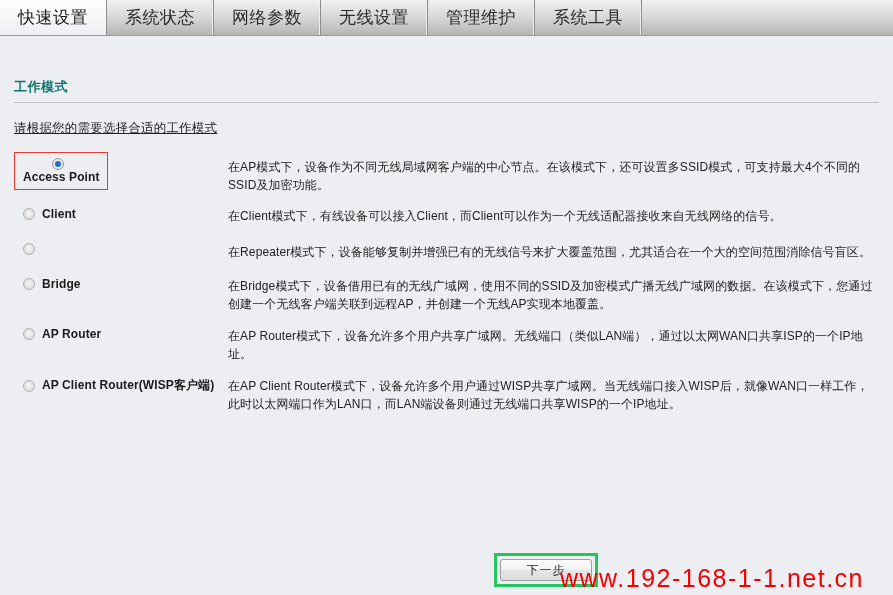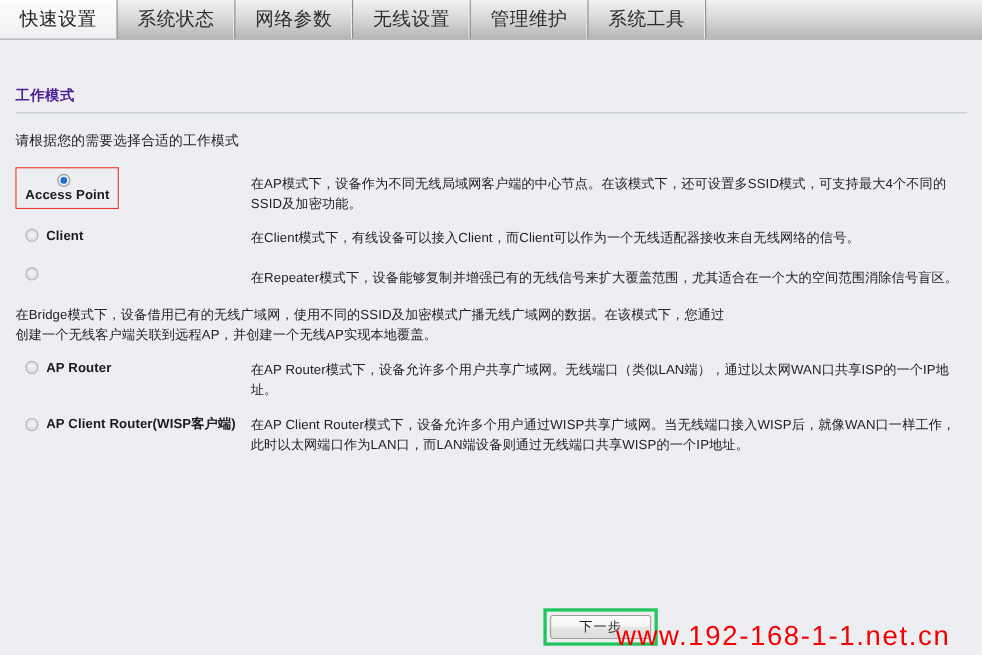--- a/index.html
+++ b/index.html
@@ -56,30 +56,31 @@
 
   
   .content {
     position: relative;
     padding: 0 14px;
   }
   .section-title {
     margin-top: 42px;
     font-size: 13px;
     font-weight: bold;
-    color: #4c1d95;
+    color: #0f766e;
     padding-bottom: 6px;
     border-bottom: 1px solid #c3c6cc;
     letter-spacing: 0.5px;
   }
   .intro {
     margin-top: 17px;
     font-size: 12.5px;
     color: #222;
     letter-spacing: 0.2px;
+    text-decoration: underline;
   }
 
   
   .modes {
     margin-top: 14px;
   }
   .mode-row {
     display: flex;
     align-items: flex-start;
     margin-bottom: 10px;
@@ -252,20 +253,26 @@
     <div class="mode-row r2">
       <div class="mode-left">
         <label class="opt-wrap">
           <span class="radio"></span>
         </label>
       </div>
       <div class="mode-desc">在Repeater模式下，设备能够复制并增强已有的无线信号来扩大覆盖范围，尤其适合在一个大的空间范围消除信号盲区。</div>
     </div>
 
     <div class="mode-row r3">
+      <div class="mode-left">
+        <label class="opt-wrap">
+          <span class="radio"></span>
+          <span class="opt-label">Bridge</span>
+        </label>
+      </div>
       <div class="mode-desc">在Bridge模式下，设备借用已有的无线广域网，使用不同的SSID及加密模式广播无线广域网的数据。在该模式下，您通过创建一个无线客户端关联到远程AP，并创建一个无线AP实现本地覆盖。</div>
     </div>
 
     <div class="mode-row r4">
       <div class="mode-left">
         <label class="opt-wrap">
           <span class="radio"></span>
           <span class="opt-label">AP Router</span>
         </label>
       </div>

